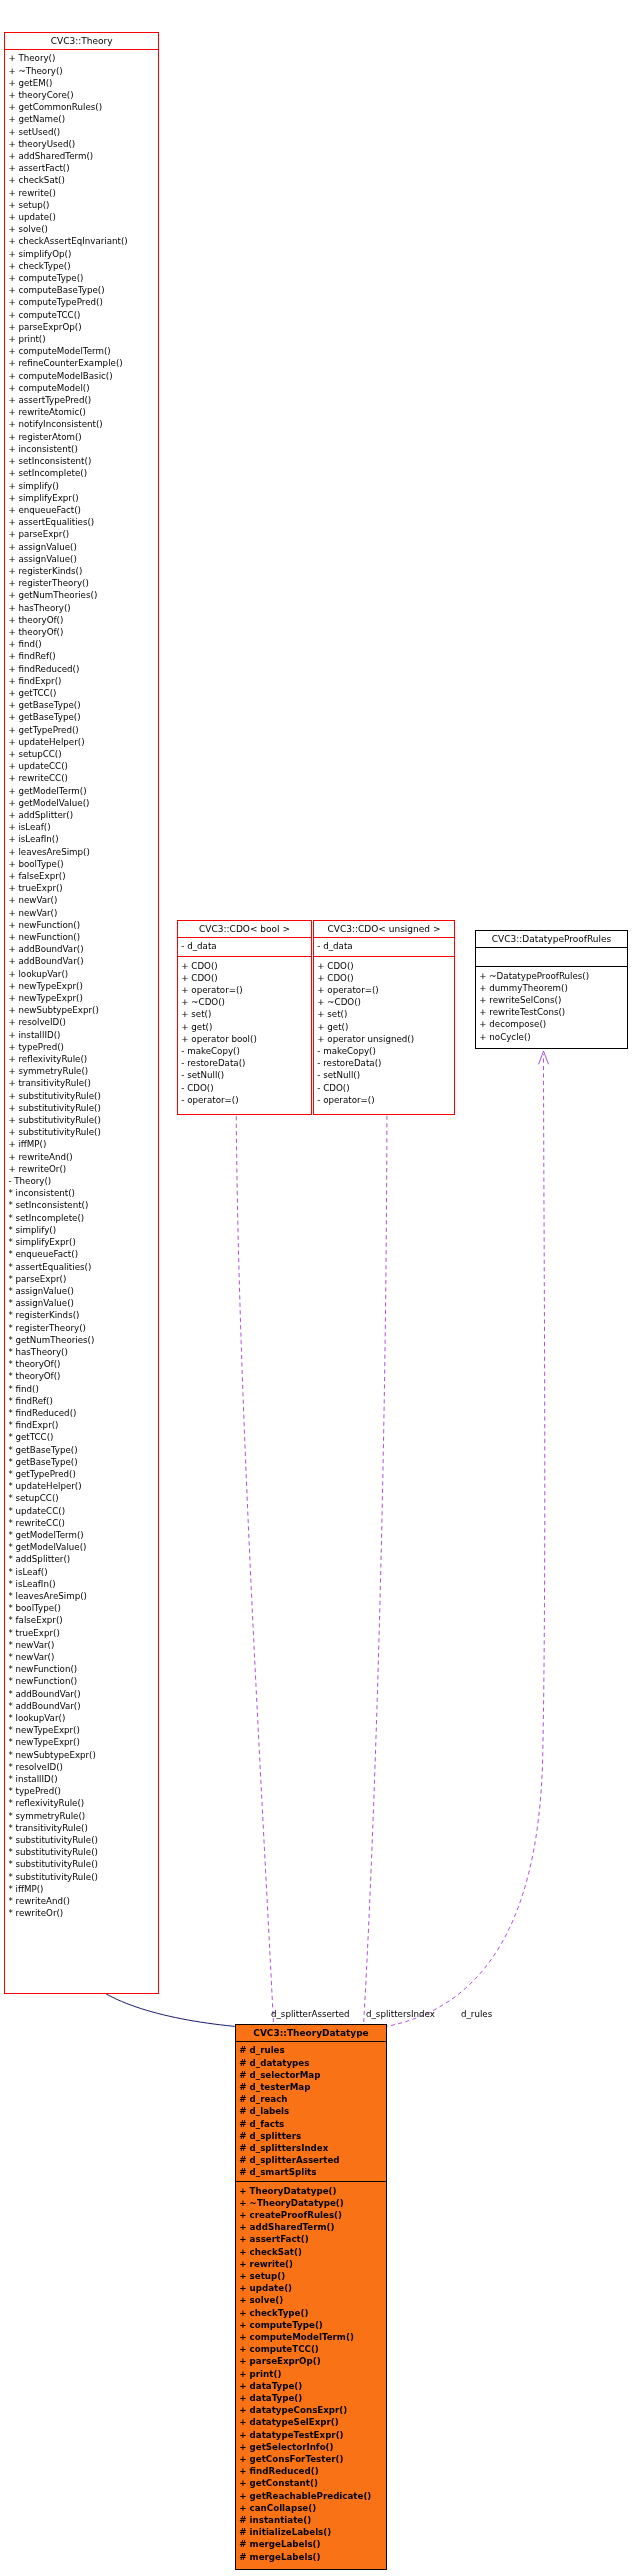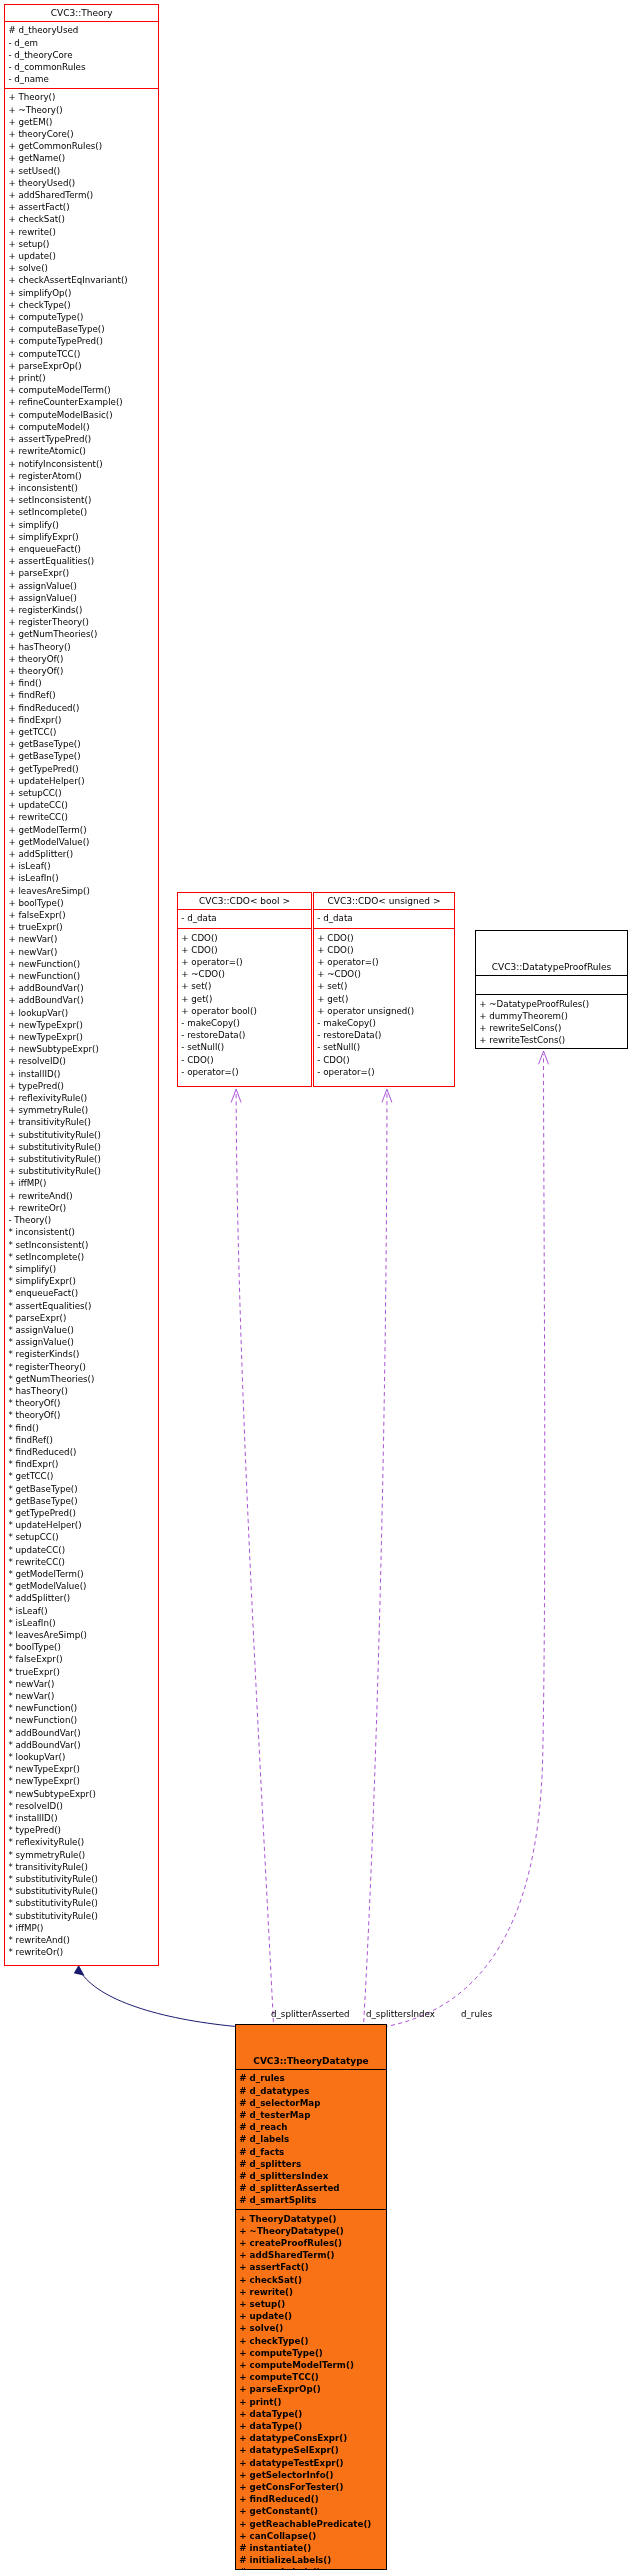--- a/index.html
+++ b/index.html
@@ -5,29 +5,29 @@
   html,body{margin:0;padding:0;background:#ffffff;}
   .canvas{
     position:relative;width:633px;height:2576px;background:#ffffff;
     font-family:"DejaVu Sans","Liberation Sans",sans-serif;
     font-size:8.7px;color:#000;
   }
   svg.edges{position:absolute;left:0;top:0;width:633px;height:2576px;pointer-events:none;}
   .classbox{
     position:absolute;box-sizing:border-box;background:#ffffff;overflow:hidden;
   }
-  .classbox.red{border:0.8px solid #ff0000;}
+  .classbox.red{border:0.8px solid #ff0000;margin-top:28px;}
   .classbox.black{border:0.8px solid #000000;}
   .classbox.gray{background:#f97316;font-weight:bold;}
   .title{
     text-align:center;padding:3.3px 1.7px 2.5px 1.7px;white-space:nowrap;overflow:hidden;
     font-size:9px;
   }
   .red .title{border-bottom:0.8px solid #ff0000;}
-  .black .title{border-bottom:0.8px solid #000000;margin-top:28px;}
+  .black .title{border-bottom:0.8px solid #000000;}
   .red .attrs{border-bottom:0.8px solid #ff0000;}
   .black .attrs{border-bottom:0.8px solid #000000;}
   .section{padding:2.5px 0 2.5px 0;}
   .attrs{min-height:13.3px;}
   .row{line-height:12.2px;padding:0 3.3px;white-space:nowrap;overflow:hidden;}
   .edge-label{position:absolute;white-space:nowrap;line-height:10px;}
 </style>
 </head>
 <body>
 
@@ -51,27 +51,20 @@
     </g>
 
     <g>
       <path d="M463,2446 C570,2426 650,2340 655,2120 C660,1880 656,1460 656,1272" stroke="#9a32cd" stroke-width="1" fill="none" stroke-dasharray="5,4"></path>
       <path d="M650,1284 L656,1268 L662,1284" stroke="#9a32cd" stroke-width="1" fill="none"></path>
     </g>
   </svg>
 
   <div class="classbox red" style="left:4.1px;top:4.1px;width:155px;height:1962px;">
     <div class="title">CVC3::Theory</div>
-    <div class="section attrs">
-        <div class="row"># d_theoryUsed</div>
-        <div class="row">- d_em</div>
-        <div class="row">- d_theoryCore</div>
-        <div class="row">- d_commonRules</div>
-        <div class="row">- d_name</div>
-      </div>
     <div class="section methods">
         <div class="row">+ Theory()</div>
         <div class="row">+ ~Theory()</div>
         <div class="row">+ getEM()</div>
         <div class="row">+ theoryCore()</div>
         <div class="row">+ getCommonRules()</div>
         <div class="row">+ getName()</div>
         <div class="row">+ setUsed()</div>
         <div class="row">+ theoryUsed()</div>
         <div class="row">+ addSharedTerm()</div>

